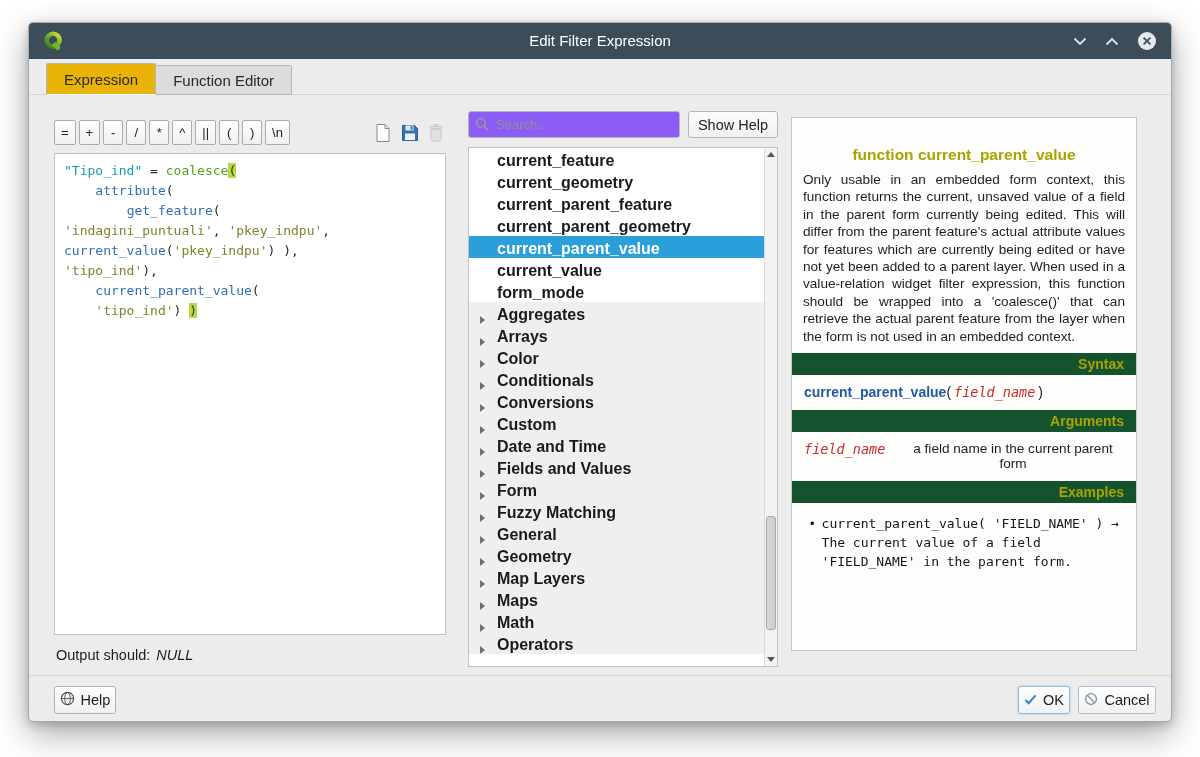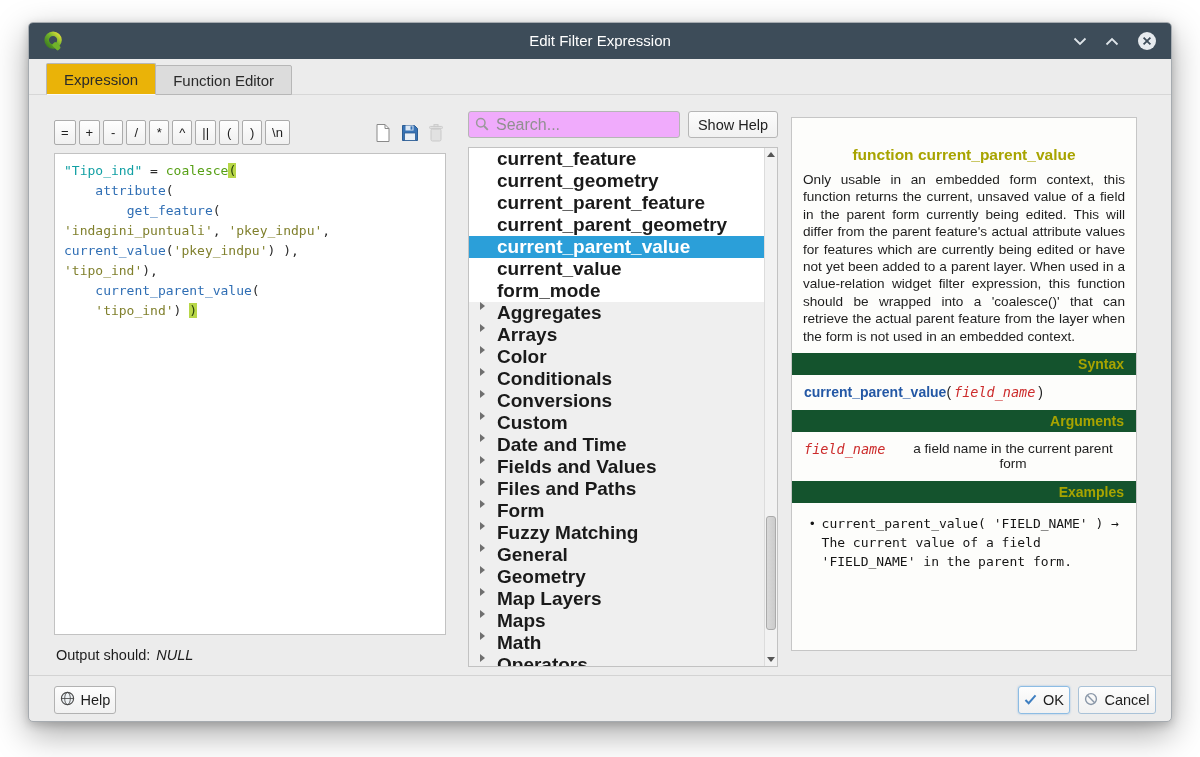--- a/index.html
+++ b/index.html
@@ -49,35 +49,35 @@
   .tok-fn    { color:#2f6eb4; }
   .tok-str   { color:#80802d; }
   .tok-hl    { background:#b8d748; color:#27400a; }
 
   .output-preview { position:absolute; left:27px; top:624px; font-size:14.5px; color:#1d1d1d; }
   .output-preview .null { font-style:italic; margin-left:6px; }
 
   
   .searchbox { position:absolute; left:439px; top:88px; width:212px; height:27px; }
   .searchbox input { width:100%; height:100%; border:1px solid #b6b6b6; border-radius:3px;
-                     background:#f0abfc; padding:0 8px 0 27px; font-size:16px;
+                     background:#8b5cf6; padding:0 8px 0 27px; font-size:13px;
                      font-family:"Liberation Sans", sans-serif; color:#222; outline:none; }
   .searchbox input::placeholder { color:#909090; }
   .search-glyph { position:absolute; left:7px; top:6px; }
 
   .show-help { position:absolute; left:659px; top:88px; width:90px; height:27px;
                font-size:14.5px; color:#222; background:linear-gradient(#fcfcfc,#f1f1f1);
                border:1px solid #b6b6b6; border-radius:3px;
                font-family:"Liberation Sans", sans-serif; }
 
   .fn-list-wrap { position:absolute; left:439px; top:124px; width:310px; height:520px;
                   background:#ffffff; border:1px solid #c2c2c2; overflow:hidden; }
   .fn-list { position:absolute; left:0; top:0; right:13px; bottom:0; overflow:hidden; }
-  .fn-row { height:22px; display:flex; align-items:flex-start; padding-left:28px;
-            font-size:19px; font-weight:600; color:#1a1a1a; position:relative; }
+  .fn-row { height:22px; display:flex; align-items:flex-end; padding-left:28px;
+            font-size:16px; font-weight:600; color:#1a1a1a; position:relative; }
   .fn-row.group { background:#efefef; }
   .fn-row.selected { background:#2b9fd9; color:#ffffff; }
   .tri { position:absolute; left:11px; width:0; height:0;
          border-left:5px solid #6f6f6f; border-top:4px solid transparent;
          border-bottom:4px solid transparent; }
 
   .scrollbar { position:absolute; top:0; right:0; bottom:0; width:13px; background:#f2f2f2;
                border-left:1px solid #dcdcdc; }
   .sb-arrow { position:absolute; left:0; width:12px; height:13px; display:flex;
               align-items:center; justify-content:center; }
@@ -282,24 +282,20 @@
         <div class="fn-row group">
           <span class="tri"></span>
           <span class="fn-label">Date and Time</span>
         </div>
         <div class="fn-row group">
           <span class="tri"></span>
           <span class="fn-label">Fields and Values</span>
         </div>
         <div class="fn-row group">
           <span class="tri"></span>
-          <span class="fn-label">Files and Paths</span>
-        </div>
-        <div class="fn-row group">
-          <span class="tri"></span>
           <span class="fn-label">Form</span>
         </div>
         <div class="fn-row group">
           <span class="tri"></span>
           <span class="fn-label">Fuzzy Matching</span>
         </div>
         <div class="fn-row group">
           <span class="tri"></span>
           <span class="fn-label">General</span>
         </div>

